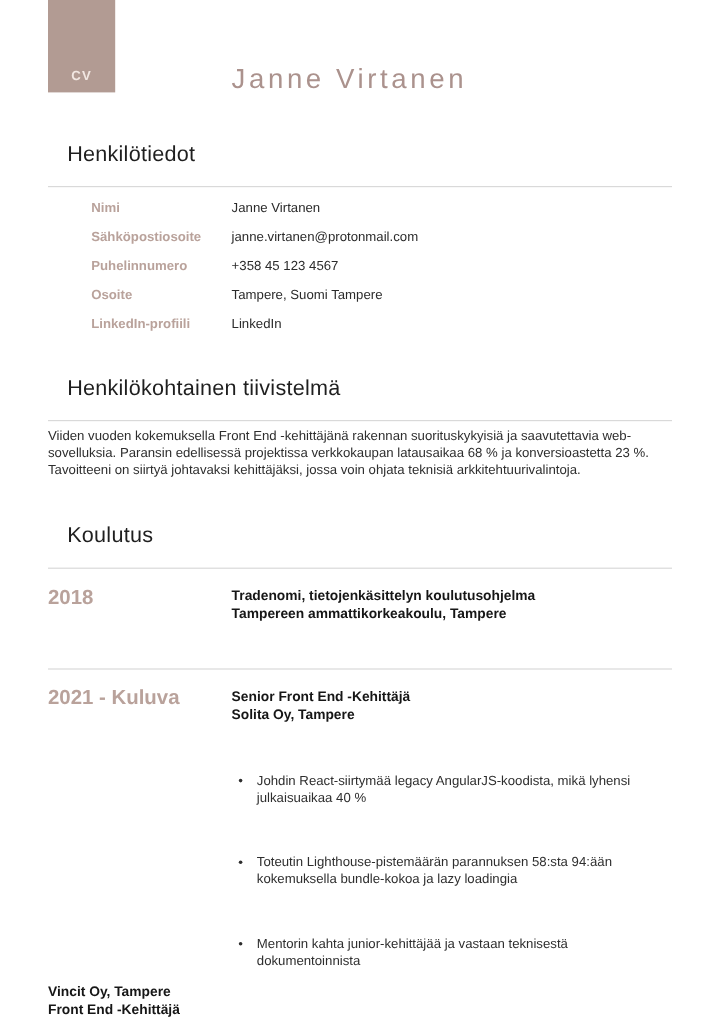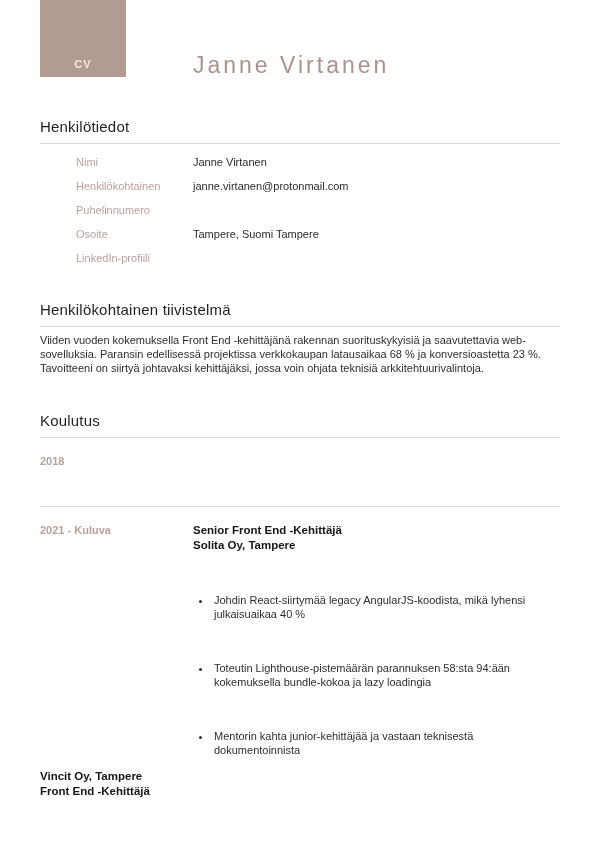--- a/index.html
+++ b/index.html
@@ -9,50 +9,50 @@
     font-family:"Liberation Sans",sans-serif;
     color:#2e2e2e;
     overflow:hidden;
   }
   .page{padding:0 40px;box-sizing:border-box;width:600px;height:848px;}
 
   
   header{position:relative;height:77px;}
   .badge{
     position:absolute;left:0;top:0;
-    width:86px;height:77px;background:#b29b93;
+    width:56px;height:77px;background:#b29b93;
     display:flex;justify-content:center;align-items:flex-end;
     box-sizing:border-box;
     font-weight:bold;
   }
   .badge span{color:#f2e7e2;font-size:11px;letter-spacing:1px;padding-bottom:7px;}
   .name{
     position:absolute;left:153px;top:52px;margin:0;
     font-size:23px;font-weight:400;color:#ab928d;letter-spacing:3px;
     white-space:nowrap;
   }
 
   
   section{margin-top:37px;}
   section.first{margin-top:41px;}
-  .sec-title{margin:0;font-size:15px;font-weight:400;color:#1f1f1f;letter-spacing:0.2px;}
+  .sec-title{margin:16px;font-size:18px;font-weight:400;color:#1f1f1f;letter-spacing:0.2px;}
   .rule{height:1px;background:#d9d9d9;margin-top:8px;}
 
   
   .info-row{display:grid;grid-template-columns:153px 1fr;margin-top:12px;font-size:11px;line-height:12px;}
-  .label{color:#b9a29b;font-weight:400;padding-left:36px;}
+  .label{color:#b9a29b;font-weight:700;padding-left:36px;}
   .value{color:#2b2b2b;}
 
   
   .summary-text{margin:6px 0 0;font-size:11px;line-height:14px;color:#2e2e2e;}
 
   
   .entry{display:grid;grid-template-columns:153px 1fr;margin-top:16px;}
   .entry + .entry{margin-top:12px;}
-  .period{color:#b9a29b;font-weight:700;font-size:11px;line-height:15px;}
+  .period{color:#b9a29b;font-weight:700;font-size:17px;line-height:15px;}
   .entry-title{font-weight:700;font-size:11.5px;line-height:15px;color:#161616;}
   .bullets{margin:13px 0 0;padding-left:19px;font-size:11px;line-height:14px;color:#2e2e2e;}
   .bullets li{padding-left:2px;margin-top:40px;}
 </style>
 </head>
 <body>
 
 <div class="page">
 
   <header>
@@ -65,49 +65,53 @@
   <section class="first">
     <h2 class="sec-title">Henkilötiedot</h2>
     <div class="rule"></div>
 
     <div class="info">
       <div class="info-row">
         <div class="label">Nimi</div>
         <div class="value">Janne Virtanen</div>
       </div>
       <div class="info-row">
-        <div class="label">Henkilökohtainen</div>
+        <div class="label">Sähköpostiosoite</div>
         <div class="value">janne.virtanen@protonmail.com</div>
       </div>
       <div class="info-row">
         <div class="label">Puhelinnumero</div>
+        <div class="value">+358 45 123 4567</div>
       </div>
       <div class="info-row">
         <div class="label">Osoite</div>
         <div class="value">Tampere, Suomi Tampere</div>
       </div>
       <div class="info-row">
         <div class="label">LinkedIn-profiili</div>
+        <div class="value">LinkedIn</div>
       </div>
     </div>
   </section>
 
   <section>
     <h2 class="sec-title">Henkilökohtainen tiivistelmä</h2>
     <div class="rule"></div>
     <p class="summary-text">Viiden vuoden kokemuksella Front End -kehittäjänä rakennan suorituskykyisiä ja saavutettavia web-sovelluksia. Paransin edellisessä projektissa verkkokaupan latausaikaa 68 % ja konversioastetta 23 %. Tavoitteeni on siirtyä johtavaksi kehittäjäksi, jossa voin ohjata teknisiä arkkitehtuurivalintoja.</p>
   </section>
 
   <section>
     <h2 class="sec-title">Koulutus</h2>
     <div class="rule"></div>
 
     <div class="entry">
       <div class="period">2018</div>
       <div>
+        <div class="entry-title">Tradenomi, tietojenkäsittelyn koulutusohjelma</div>
+        <div class="entry-title">Tampereen ammattikorkeakoulu, Tampere</div>
       </div>
     </div>
   </section>
 
   <section>
     <div class="rule"></div>
 
     <div class="entry">
       <div class="period">2021 - Kuluva</div>
       <div>

